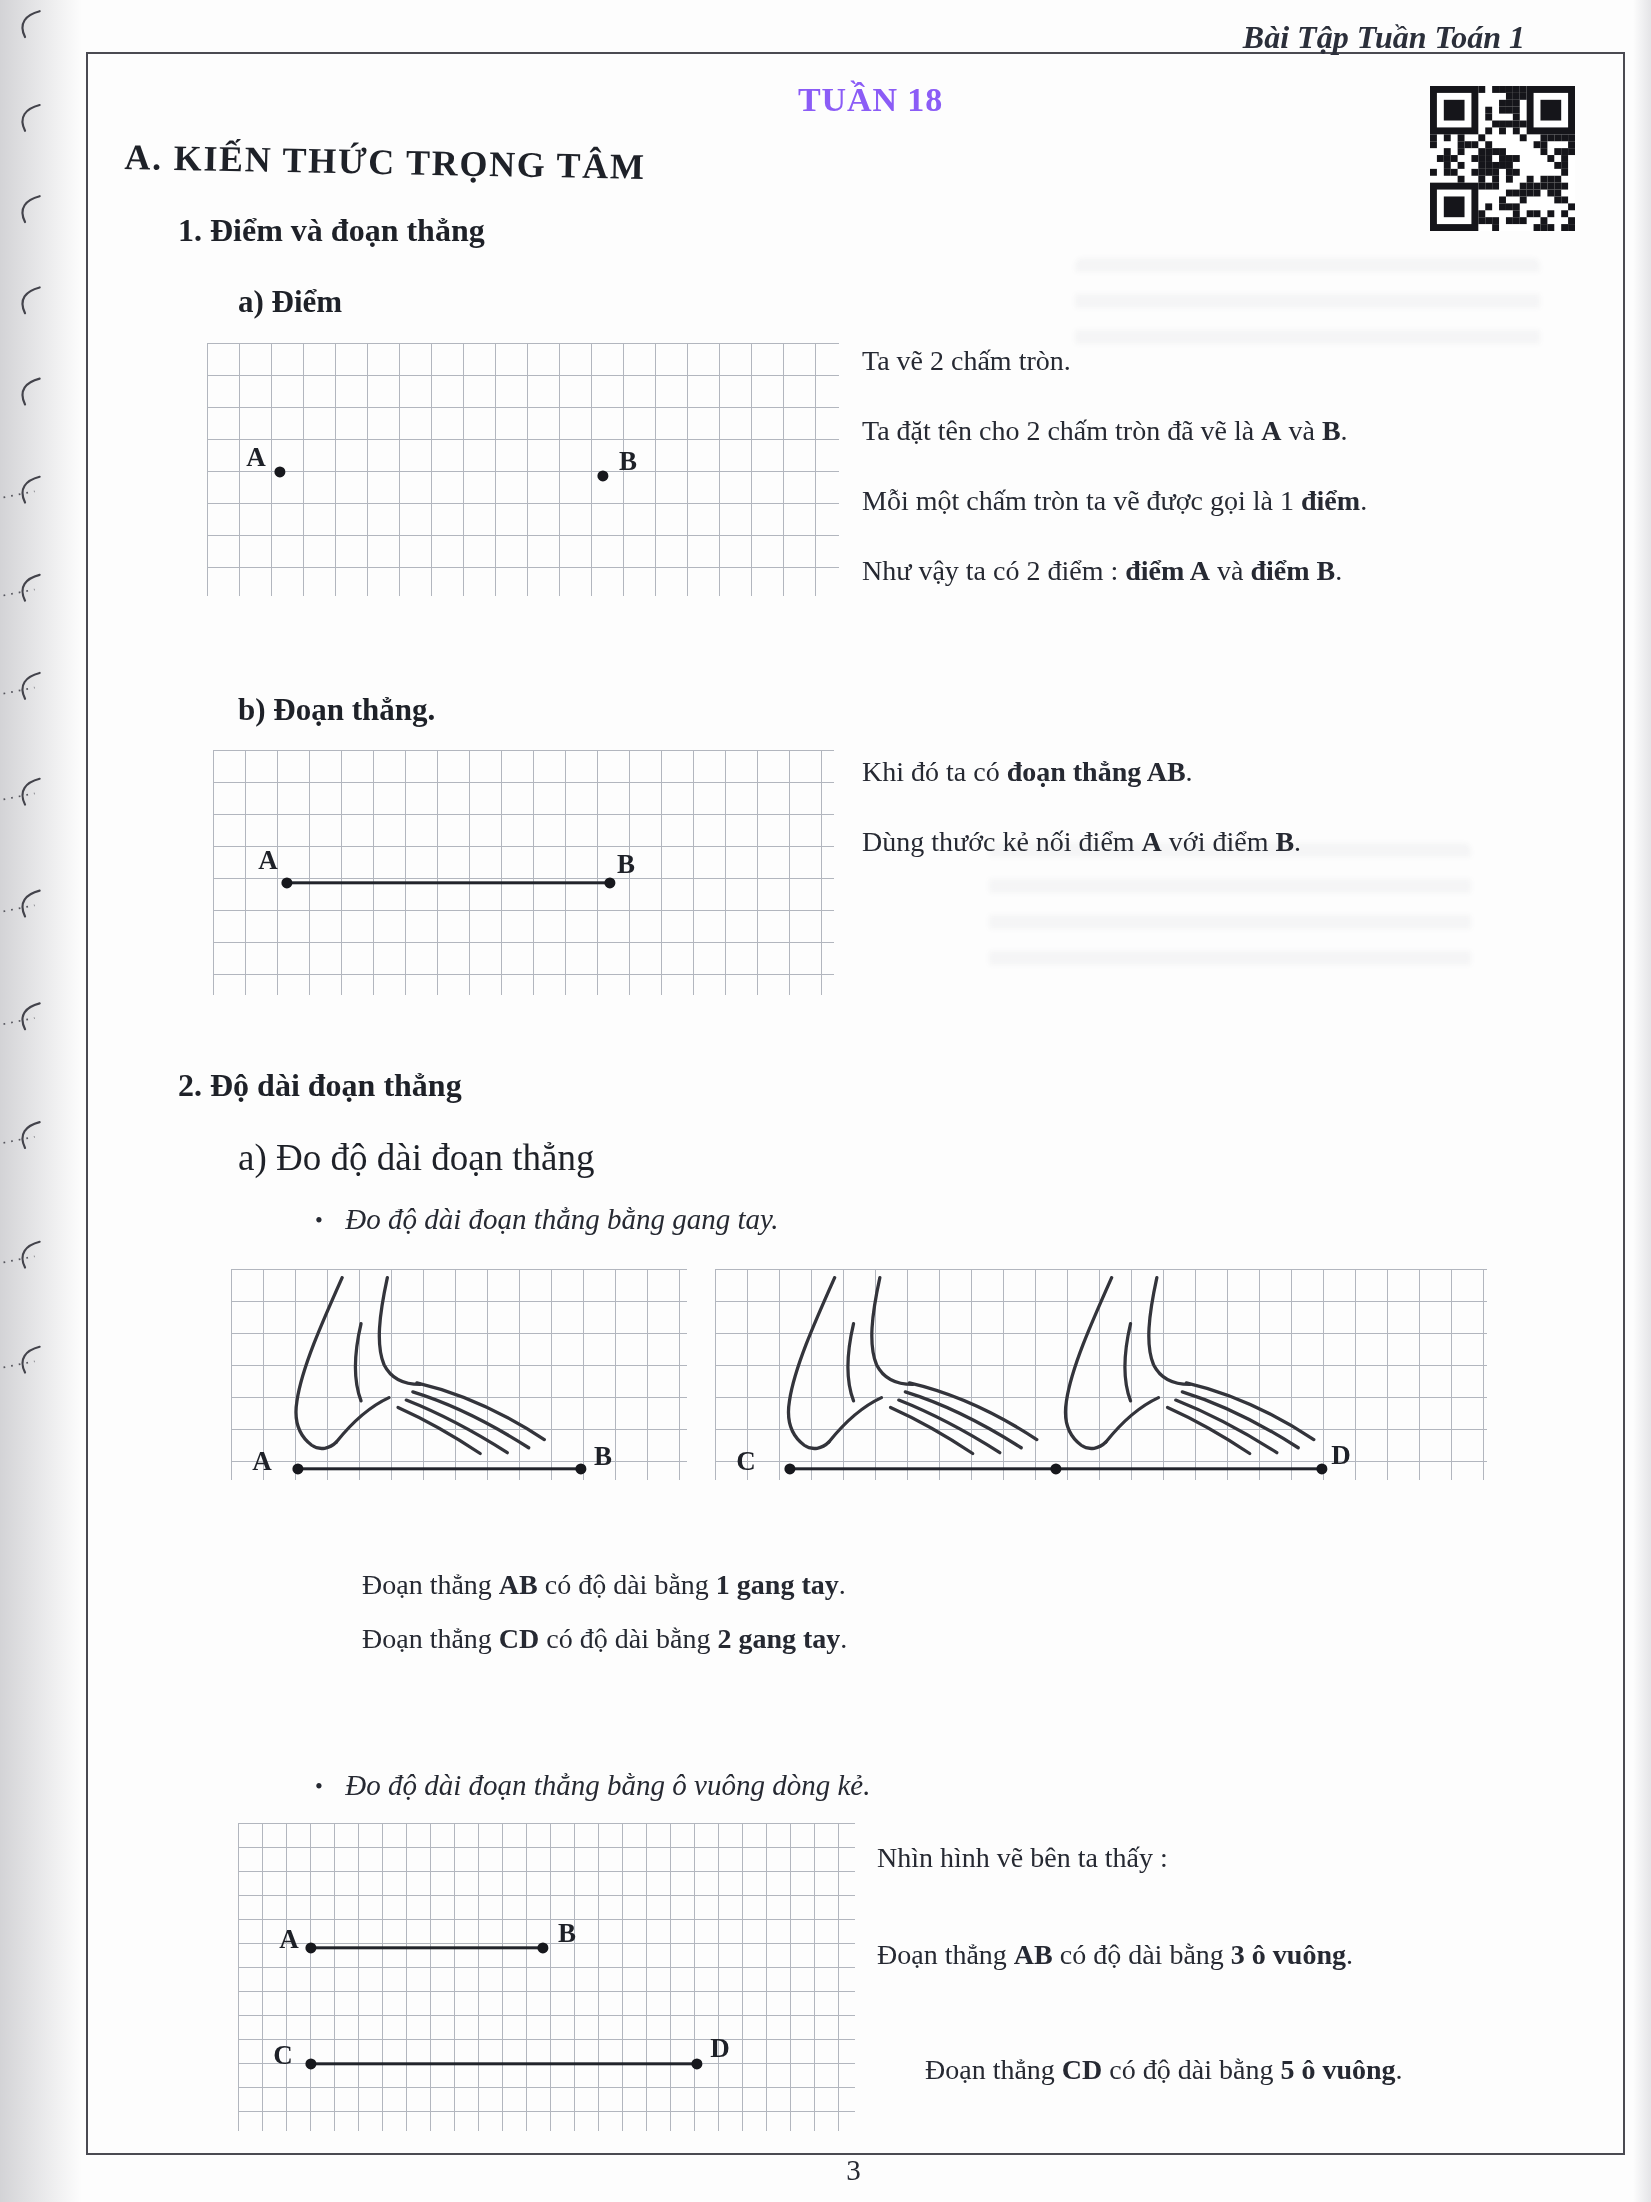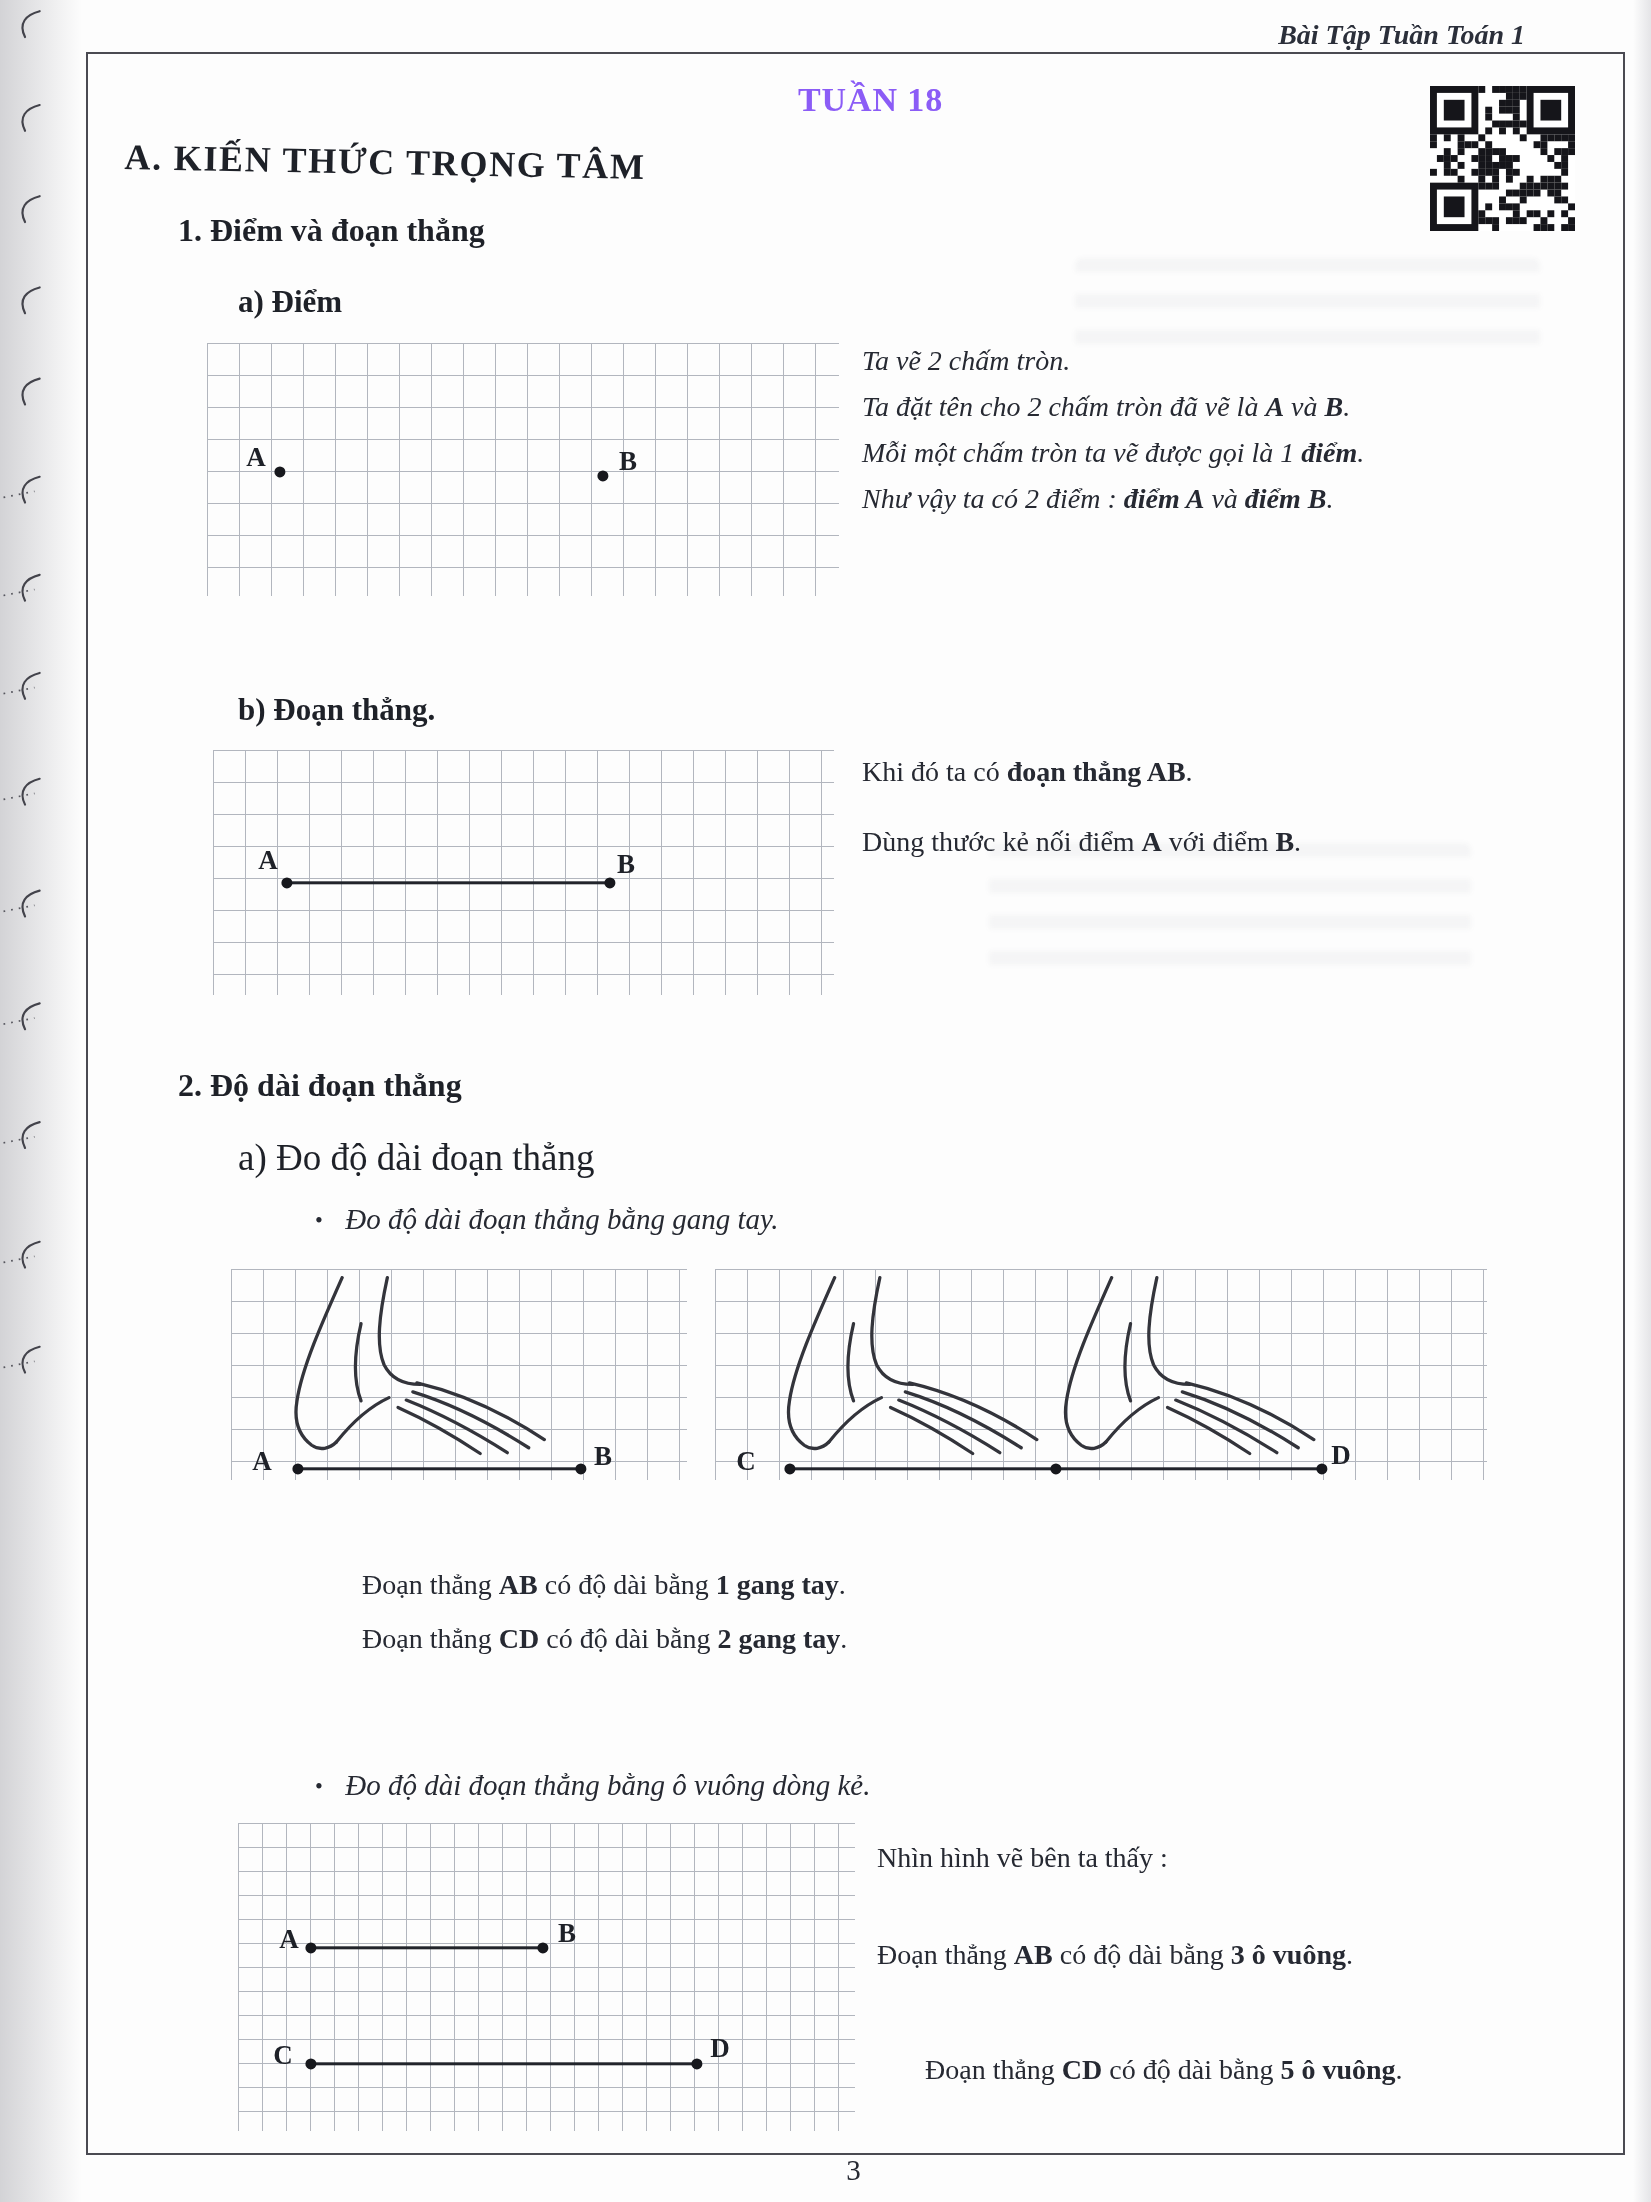--- a/index.html
+++ b/index.html
@@ -7,21 +7,21 @@
         font-family:"Liberation Serif","DejaVu Serif",serif;color:#262932;}
   .page::before{content:"";position:absolute;left:0;top:0;bottom:0;width:82px;
         background:linear-gradient(90deg,#d3d3d6,rgba(255,255,255,0));pointer-events:none;}
   .page::after{content:"";position:absolute;right:0;top:0;bottom:0;width:19px;
         background:linear-gradient(270deg,#e3e3e6,rgba(255,255,255,0));pointer-events:none;}
 
   .frame{position:absolute;left:86px;top:52px;width:1535px;height:2099px;border:2.6px solid #4a4a52;}
 
   .binding{position:absolute;left:0;top:0;width:69px;height:2203px;}
 
-  .book-header{position:absolute;top:19px;right:127px;font-size:28px;font-weight:bold;
+  .book-header{position:absolute;top:19px;right:127px;font-size:32px;font-weight:bold;
         font-style:italic;color:#2b2f3a;}
   .week-title{position:absolute;top:81px;left:86px;width:1535px;text-align:center;
         font-size:34px;font-weight:bold;letter-spacing:0.9px;text-indent:34px;color:#8b5cf6;}
   .qr{position:absolute;top:86px;left:1430px;width:145px;height:145px;background:#fff;}
 
   .h-section{position:absolute;left:125px;top:136px;font-size:36px;font-weight:bold;
         letter-spacing:1.7px;color:#1e2128;transform:rotate(1.1deg);transform-origin:left top;}
   .h-item1{position:absolute;left:178px;top:212px;font-size:32px;font-weight:bold;color:#1e2128;}
   .h-a1{position:absolute;left:238px;top:284px;font-size:31px;font-weight:bold;color:#1e2128;}
   .h-b1{position:absolute;left:238px;top:692px;font-size:31px;font-weight:bold;color:#1e2128;}
@@ -48,21 +48,21 @@
         transform:translate(-50%,-50%);}
   .seg{position:absolute;height:3.4px;background:#22242b;transform:translateY(-50%);}
   .ptl{position:absolute;font-size:27px;font-weight:bold;color:#1e2128;
         transform:translate(-50%,-55%);}
 
   .hand{position:absolute;}
 
   .txt{font-size:28px;line-height:34px;white-space:nowrap;}
   .txt .b{font-weight:700;}
   .col{position:absolute;display:flex;flex-direction:column;}
-  .txt-a{left:862px;top:344px;gap:12px;font-style:italic;}
+  .txt-a{left:862px;top:344px;gap:36px;}
   .txt-b{left:862px;top:755px;gap:36px;}
   .txt-hands{left:362px;top:1568px;gap:20px;}
   .sq-line1{position:absolute;left:877px;top:1841px;}
   .sq-line2{position:absolute;left:877px;top:1938px;}
   .sq-line3{position:absolute;left:877px;top:2053px;margin-left:48px;}
 
   .page-number{position:absolute;left:86px;top:2154px;width:1535px;text-align:center;font-size:29px;}
 
   .bleed{position:absolute;pointer-events:none;border-radius:6.9px;opacity:.6;filter:blur(2.6px);
         background:repeating-linear-gradient(180deg,rgba(100,105,120,.09) 0 13.8px,transparent 13.8px 36px);}

